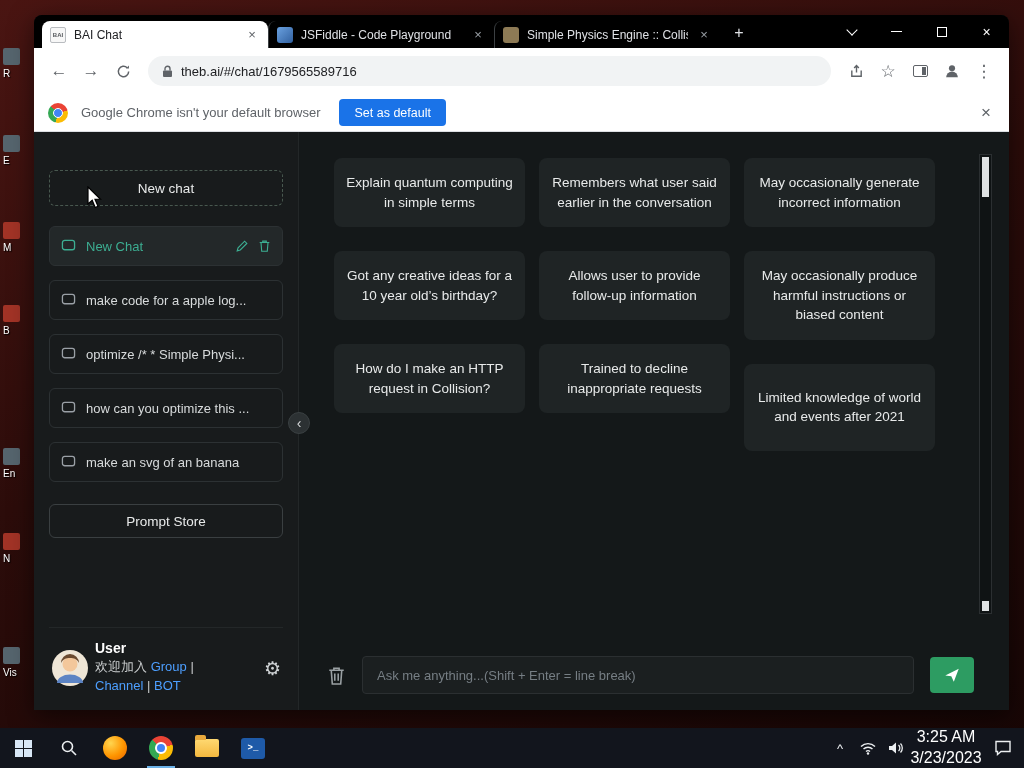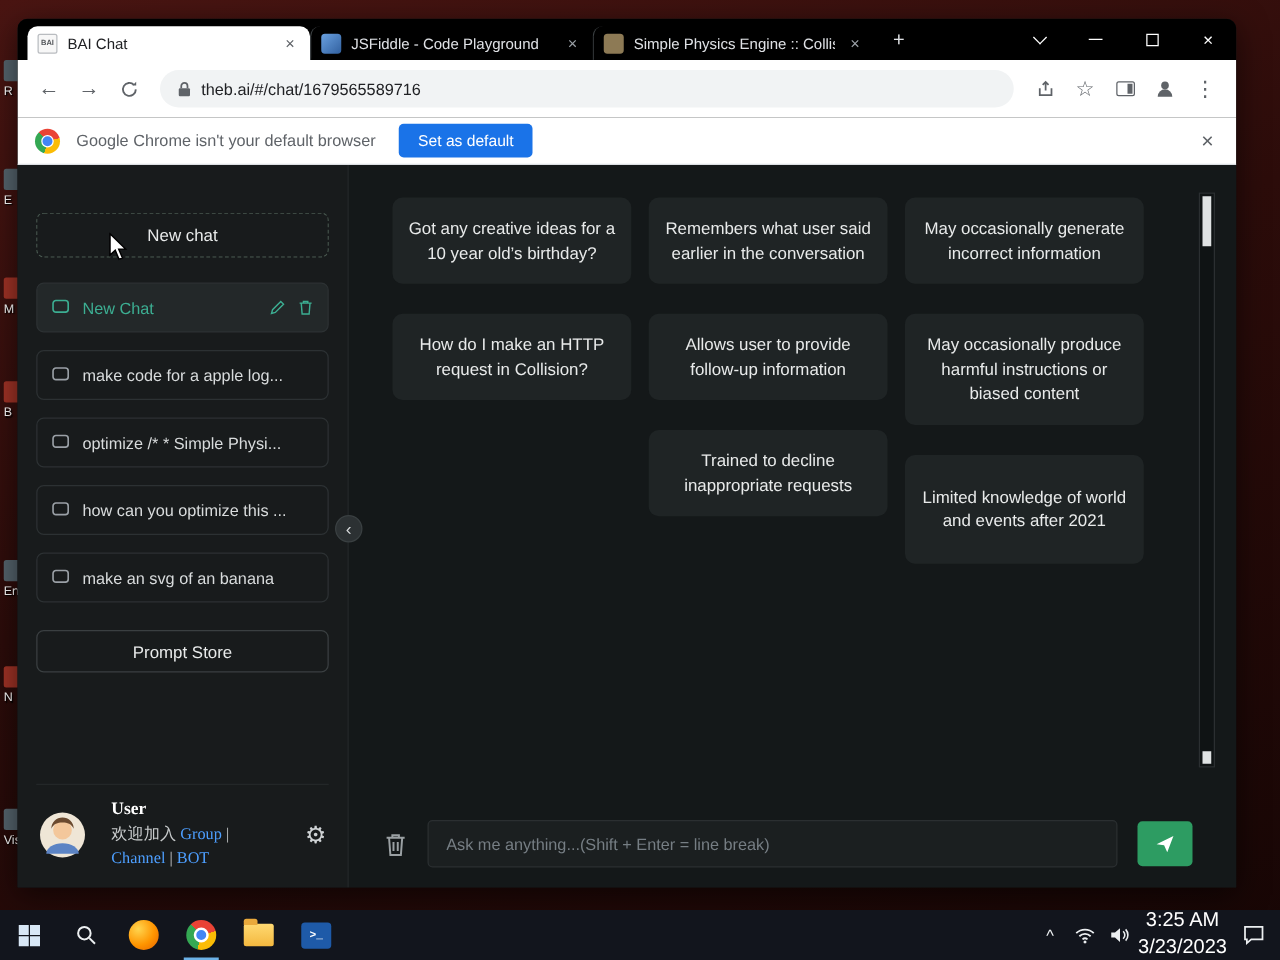--- a/index.html
+++ b/index.html
@@ -10,21 +10,21 @@
     background:linear-gradient(160deg,#4a1512 0%,#2c0c0a 45%,#170605 100%); }
 
   
   .desktop-icon { position:absolute; left:3px; width:30px; display:flex; flex-direction:column;
     align-items:flex-start; gap:3px; z-index:1; }
   .desktop-icon .di-box { width:17px; height:17px; border-radius:2px; background:#56656e; }
   .desktop-icon.red .di-box { background:#a23326; }
   .desktop-icon .di-label { color:#fff; font-size:10px; text-shadow:1px 1px 1px #000; }
 
   
-  .browser-window { position:absolute; left:14px; top:15px; width:975px; height:695px;
+  .browser-window { position:absolute; left:34px; top:15px; width:975px; height:695px;
     border-radius:8px 8px 0 0; overflow:hidden; display:flex; flex-direction:column;
     box-shadow:0 6px 24px rgba(0,0,0,.55); z-index:2; background:#141819; }
 
   .tab-strip { height:33px; background:#000; display:flex; align-items:flex-end; padding-left:8px; position:relative; flex:none; }
   .tab { width:226px; height:27px; display:flex; align-items:center; gap:8px; padding:0 8px;
     border-radius:8px 8px 0 0; font-size:12px; color:#dfe1e5; }
   .tab + .tab { border-left:1px solid #3c4043; border-radius:8px 8px 0 0; }
   .tab.active { background:#fff; color:#202124; border-left:none; }
   .tab .tab-title { flex:1; white-space:nowrap; overflow:hidden; }
   .tab .tab-close { font-size:13px; color:#9aa0a6; width:16px; text-align:center; }
@@ -71,21 +71,21 @@
     font-size:13.5px; display:flex; align-items:center; justify-content:center; background:transparent; }
   .chat-list { margin-top:20px; display:flex; flex-direction:column; gap:14px; }
   .chat-item { height:40px; border:1px solid #2c3133; border-radius:6px; display:flex; align-items:center;
     gap:10px; padding:0 11px; color:#d8dbdc; font-size:13px; background:transparent; }
   .chat-item .ci-label { flex:1; white-space:nowrap; overflow:hidden; text-align:left; }
   .chat-item.selected { background:#232829; color:#3cae92; }
   .ci-actions { display:flex; gap:9px; align-items:center; }
   .prompt-store { margin-top:22px; height:34px; border:1px solid #3a3f41; border-radius:6px; color:#e8eaea;
     font-size:13.5px; display:flex; align-items:center; justify-content:center; background:transparent; }
   .sb-spacer { flex:1; }
-  .user-sec { border-top:1px solid #232728; padding:12px 2px 14px; display:flex; align-items:center; gap:20px;font-family:Liberation Serif, serif; }
+  .user-sec { border-top:1px solid #232728; padding:12px 2px 14px; display:flex; align-items:center; gap:6px; }
   .user-info { flex:1; }
   .user-name { color:#fff; font-size:14px; font-weight:bold; }
   .user-line { font-size:13px; color:#c8cbcc; line-height:1.45; max-width:135px; margin-top:2px; }
   .ulink { color:#4d9fff; }
   .gear { color:#cfd3d5; font-size:19px; }
 
   .main { flex:1; position:relative; }
   .cards { position:absolute; top:26px; left:35px; width:601px; display:flex; gap:14px; }
   .col { flex:1; display:flex; flex-direction:column; gap:24px; }
   .card { background:#1f2425; border-radius:8px; padding:15px 12px; color:#e8eaea; font-size:13.5px;
@@ -309,20 +309,21 @@
           </div>
           <span class="gear">⚙</span>
         </div>
       </div>
 
       <div class="collapse">‹</div>
 
       <div class="main">
         <div class="cards">
           <div class="col">
+            <div class="card">Explain quantum computing in simple terms</div>
             <div class="card">Got any creative ideas for a 10 year old’s birthday?</div>
             <div class="card">How do I make an HTTP request in Collision?</div>
           </div>
           <div class="col">
             <div class="card">Remembers what user said earlier in the conversation</div>
             <div class="card">Allows user to provide follow-up information</div>
             <div class="card">Trained to decline inappropriate requests</div>
           </div>
           <div class="col">
             <div class="card">May occasionally generate incorrect information</div>

